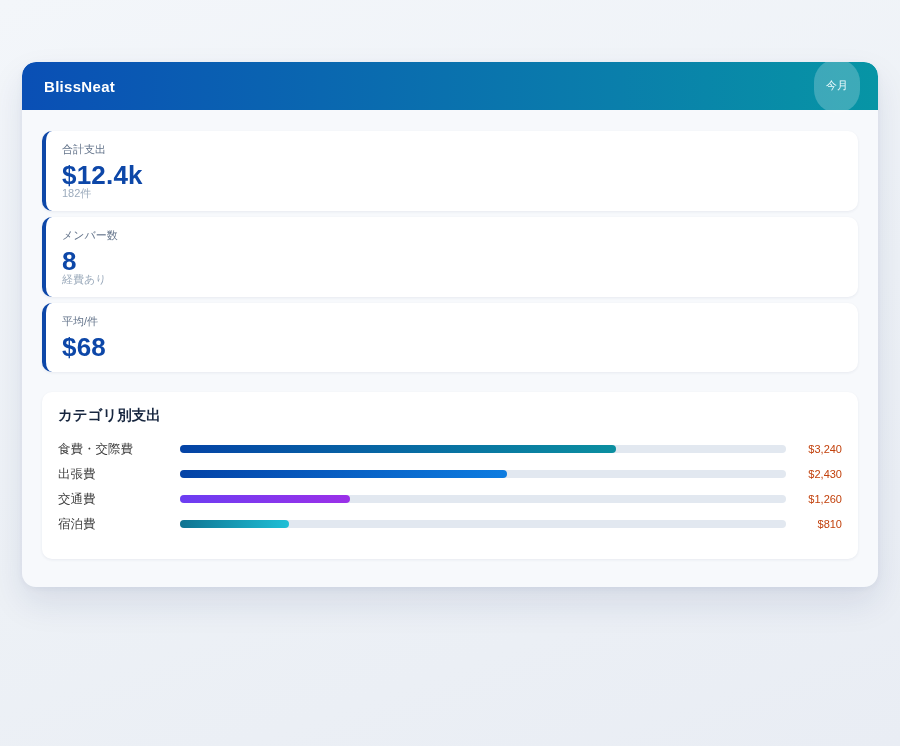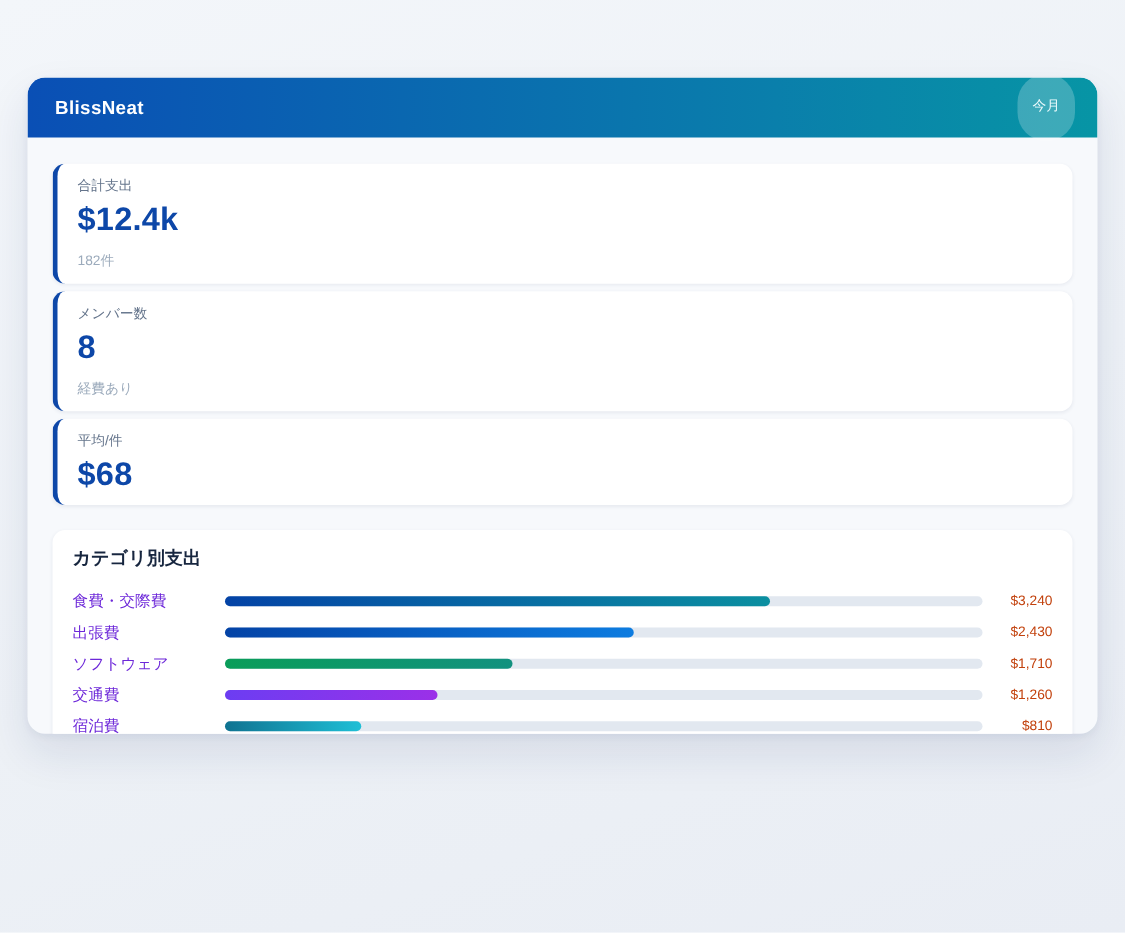--- a/index.html
+++ b/index.html
@@ -44,38 +44,38 @@
   .stat-card {
     background: #ffffff;
     border-radius: 10px;
     border-left: 4px solid #0369a1;
     padding: 13px 16px 12px;
     margin-bottom: 6px;
     box-shadow: 0 1px 3px rgba(30,41,80,.07);
   }
   .stat-label { font-size: 11px; color: #64748b; line-height: 1; }
   .stat-value { font-size: 26px; font-weight: bold; color: #0d47a8; line-height: 1; margin-top: 7px; letter-spacing: .2px; }
-  .stat-sub { font-size: 11px; color: #9cabbc; line-height: 1; margin-top: 16px; }
+  .stat-sub { font-size: 11px; color: #9cabbc; line-height: 1; margin-top: 0; }
 
   .category-card {
     background: #ffffff;
     border-radius: 10px;
     margin-top: 20px;
     padding: 16px 16px 22px;
     box-shadow: 0 1px 3px rgba(30,41,80,.07);
   }
   .category-title { font-size: 14.5px; font-weight: bold; color: #17263f; line-height: 1; }
   .rows { margin-top: 14px; }
   .cat-row {
     display: grid;
     grid-template-columns: 122px 1fr 56px;
     align-items: center;
     height: 25px;
   }
-  .row-label { font-size: 12.5px; color: #6d28d9; line-height: 1; }
+  .row-label { font-size: 12.5px; color: #404040; line-height: 1; }
   .bar-track {
     height: 8px;
     background: #e2e8f0;
     border-radius: 4px;
     position: relative;
   }
   .bar-fill {
     height: 8px;
     border-radius: 4px;
     width: 0;
@@ -124,27 +124,20 @@
         </div>
 
         <div class="cat-row">
           <div class="row-label">出張費</div>
           <div class="bar-track">
               <div class="bar-fill" style="width: 54%; background: linear-gradient(90deg, rgb(4, 67, 166), rgb(13, 124, 224));"></div>
             </div>
           <div class="row-value">$2,430</div>
         </div>
 
-        <div class="cat-row">
-          <div class="row-label">ソフトウェア</div>
-          <div class="bar-track">
-              <div class="bar-fill" style="width: 38%; background: linear-gradient(90deg, rgb(10, 157, 89), rgb(18, 145, 127));"></div>
-            </div>
-          <div class="row-value">$1,710</div>
-        </div>
 
         <div class="cat-row">
           <div class="row-label">交通費</div>
           <div class="bar-track">
               <div class="bar-fill" style="width: 28%; background: linear-gradient(90deg, rgb(108, 61, 242), rgb(155, 48, 232));"></div>
             </div>
           <div class="row-value">$1,260</div>
         </div>
 
         <div class="cat-row">

